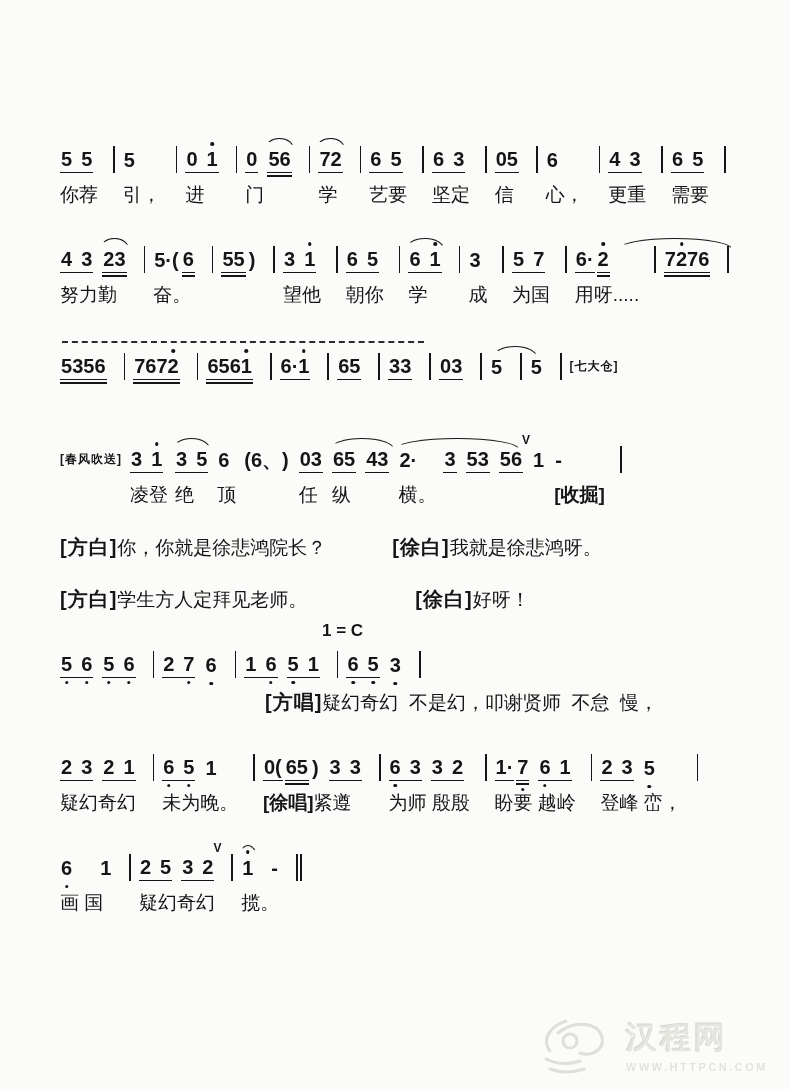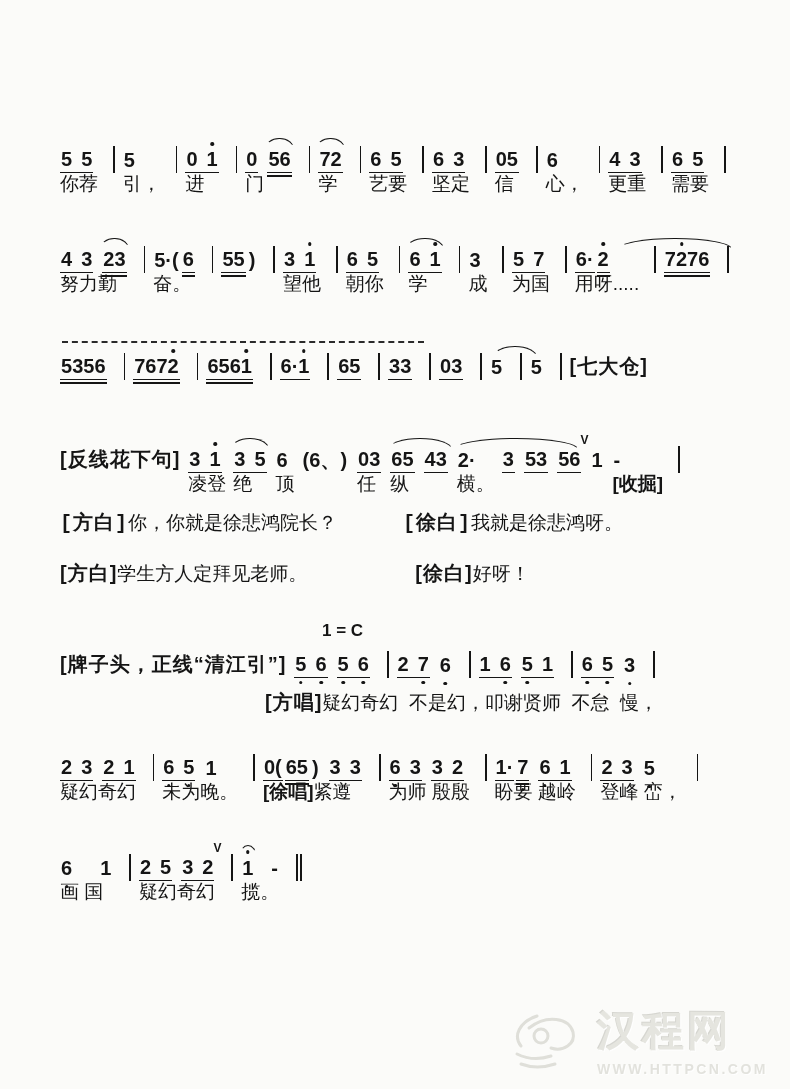--- a/index.html
+++ b/index.html
@@ -1,53 +1,53 @@
 <!DOCTYPE html>
 <html><head>
 <meta charset="utf-8">
 <style>
   html,body{margin:0;padding:0;background:#ffffff;}
   .page{position:relative;width:790px;height:1089px;background:#fbfbf9;overflow:hidden;
         font-family:"Liberation Sans","DejaVu Sans",sans-serif;color:#151515;}
   
   .mline{position:absolute;left:60px;display:flex;align-items:flex-start;white-space:nowrap;}
-  .mlabel{font-size:20px;font-weight:700;margin:3px 8px 0 0;line-height:26px;letter-spacing:1px;}
+  .mlabel{font-size:12px;font-weight:700;margin:3px 8px 0 0;line-height:26px;letter-spacing:1px;}
   .measure{display:inline-flex;flex-direction:column;align-items:flex-start;margin-right:7px;}
   .nrow{display:flex;align-items:flex-end;height:30px;}
   .grp{position:relative;display:inline-flex;align-items:flex-end;margin-right:9px;padding:0 1px 1px 1px;}
   .grp:last-child{margin-right:2px;}
   .u1{border-bottom:1.6px solid #151515;}
   .u2::after{content:"";position:absolute;left:0;right:0;bottom:-4.6px;height:1.6px;background:#151515;}
   .joined{margin-left:-7px;}
   .note{position:relative;display:inline-block;font-size:20px;line-height:23px;font-weight:700;}
   .gap .note + .note{margin-left:9px;}
   .hd{position:absolute;top:-6px;left:50%;transform:translateX(-50%);width:3.5px;height:3.5px;border-radius:50%;background:#151515;}
   .ld{position:absolute;bottom:-8px;left:50%;transform:translateX(-50%);width:3.5px;height:3.5px;border-radius:50%;background:#151515;}
   .u2 .ld{bottom:-12px;}
   .arc{position:absolute;top:-10px;left:-2px;right:-2px;height:9px;
        border:1.7px solid transparent;border-top-color:#151515;
        border-radius:50% 50% 0 0 / 100% 100% 0 0;pointer-events:none;}
   .ferm{left:50%;transform:translateX(-50%);width:15px;right:auto;top:-12px;}
   .fdot{position:absolute;top:-7px;left:50%;transform:translateX(-50%);width:3.5px;height:3.5px;border-radius:50%;background:#151515;}
   .vmark{position:absolute;top:-15px;right:-7px;font-size:12px;font-weight:700;font-style:normal;}
   .bar{width:1.7px;height:27px;background:#151515;margin:3px 8px 0 8px;flex:none;}
   .dbar{width:6px;background:linear-gradient(90deg,#151515 0 1.7px,transparent 1.7px 4.2px,#151515 4.2px 6px);}
-  .mlyric{font-size:19px;white-space:pre;line-height:22px;}
+  .mlyric{margin-top:11px;font-size:19px;white-space:pre;line-height:22px;}
   .mlyric .b, .dline .b{font-weight:700;}
   .dline{position:absolute;left:60px;font-size:19px;white-space:pre;line-height:23px;}
   .dline .b{font-size:20px;letter-spacing:1px;}
   .sp{display:inline-block;height:1px;}
   .keysig{position:absolute;top:-27px;left:262px;font-size:17px;font-weight:700;}
   .topdash{position:absolute;top:-9px;left:2px;width:362px;border-top:2px dashed #2a2a2a;}
   
   .wm{position:absolute;right:22px;bottom:12px;display:flex;align-items:center;opacity:0.9;}
   .wmtxt{margin-left:4px;}
-  .wmbrand{font-size:42px;font-weight:700;color:#e3e3dd;letter-spacing:3px;
+  .wmbrand{font-size:31px;font-weight:700;color:#e3e3dd;letter-spacing:3px;
            text-shadow:1px 1px 0 #ffffff,-1px -1px 0 #d2d2cc;}
-  .wmurl{font-size:14px;font-weight:700;color:#e0e0da;letter-spacing:2.5px;margin-top:2px;
+  .wmurl{font-size:11px;font-weight:700;color:#e0e0da;letter-spacing:2.5px;margin-top:2px;
          text-shadow:1px 1px 0 #ffffff;}
 </style>
 </head>
 <body>
 
 <div class="page">
   <div id="score">
       <div class="mline" style="top: 143px;">
         <span class="measure">
           <span class="nrow">
@@ -366,21 +366,21 @@
           <span class="nrow">
             <span class="grp">
               <span class="note"><span class="nc">5</span></span>
             </span>
           </span>
         </span>
         <span class="bar"></span>
         <span class="mlabel">[七大仓]</span>
       </div>
       <div class="mline" style="top: 443px;">
-        <span class="mlabel">[反线花下句]</span>
+        <span class="mlabel">[春风吹送]</span>
         <span class="measure">
           <span class="nrow">
             <span class="grp u1 gap">
               <span class="note"><span class="nc">3</span></span>
               <span class="note"><span class="nc">1</span><i class="hd"></i></span>
             </span>
           </span>
           <span class="mlyric"><span>凌登</span></span>
         </span>
         <span class="measure">
@@ -482,25 +482,24 @@
         <span class="measure">
           <span class="nrow">
             <span class="grp">
               <span class="note"><span class="nc">-</span></span>
             </span>
           </span>
           <span class="mlyric"><span class="b">[收掘]</span></span>
         </span>
         <span class="bar"></span>
       </div>
-      <div class="dline" style="top: 512px; font-family: Liberation Mono, monospace;"><span class="b">[方白]</span><span>你，你就是徐悲鸿院长？</span><span class="sp" style="width: 66px;"></span><span class="b">[徐白]</span><span>我就是徐悲鸿呀。</span></div>
-      <div class="dline" style="top: 562px;"><span class="b">[方白]</span><span>学生方人定拜见老师。</span><span class="sp" style="width: 108px;"></span><span class="b">[徐白]</span><span>好呀！</span></div>
+      <div class="dline" style="top: 536px;"><span class="b">[方白]</span><span>你，你就是徐悲鸿院长？</span><span class="sp" style="width: 66px;"></span><span class="b">[徐白]</span><span>我就是徐悲鸿呀。</span></div>
+      <div class="dline" style="top: 588px;"><span class="b">[方白]</span><span>学生方人定拜见老师。</span><span class="sp" style="width: 108px;"></span><span class="b">[徐白]</span><span>好呀！</span></div>
       <div class="mline" style="top: 648px;">
         <div class="keysig">1 = C</div>
-        <span class="mlabel">[牌子头，正线“清江引”]</span>
         <span class="measure">
           <span class="nrow">
             <span class="grp u1 gap">
               <span class="note"><span class="nc">5</span><i class="ld"></i></span>
               <span class="note"><span class="nc">6</span><i class="ld"></i></span>
             </span>
             <span class="grp u1 gap">
               <span class="note"><span class="nc">5</span><i class="ld"></i></span>
               <span class="note"><span class="nc">6</span><i class="ld"></i></span>
             </span>

